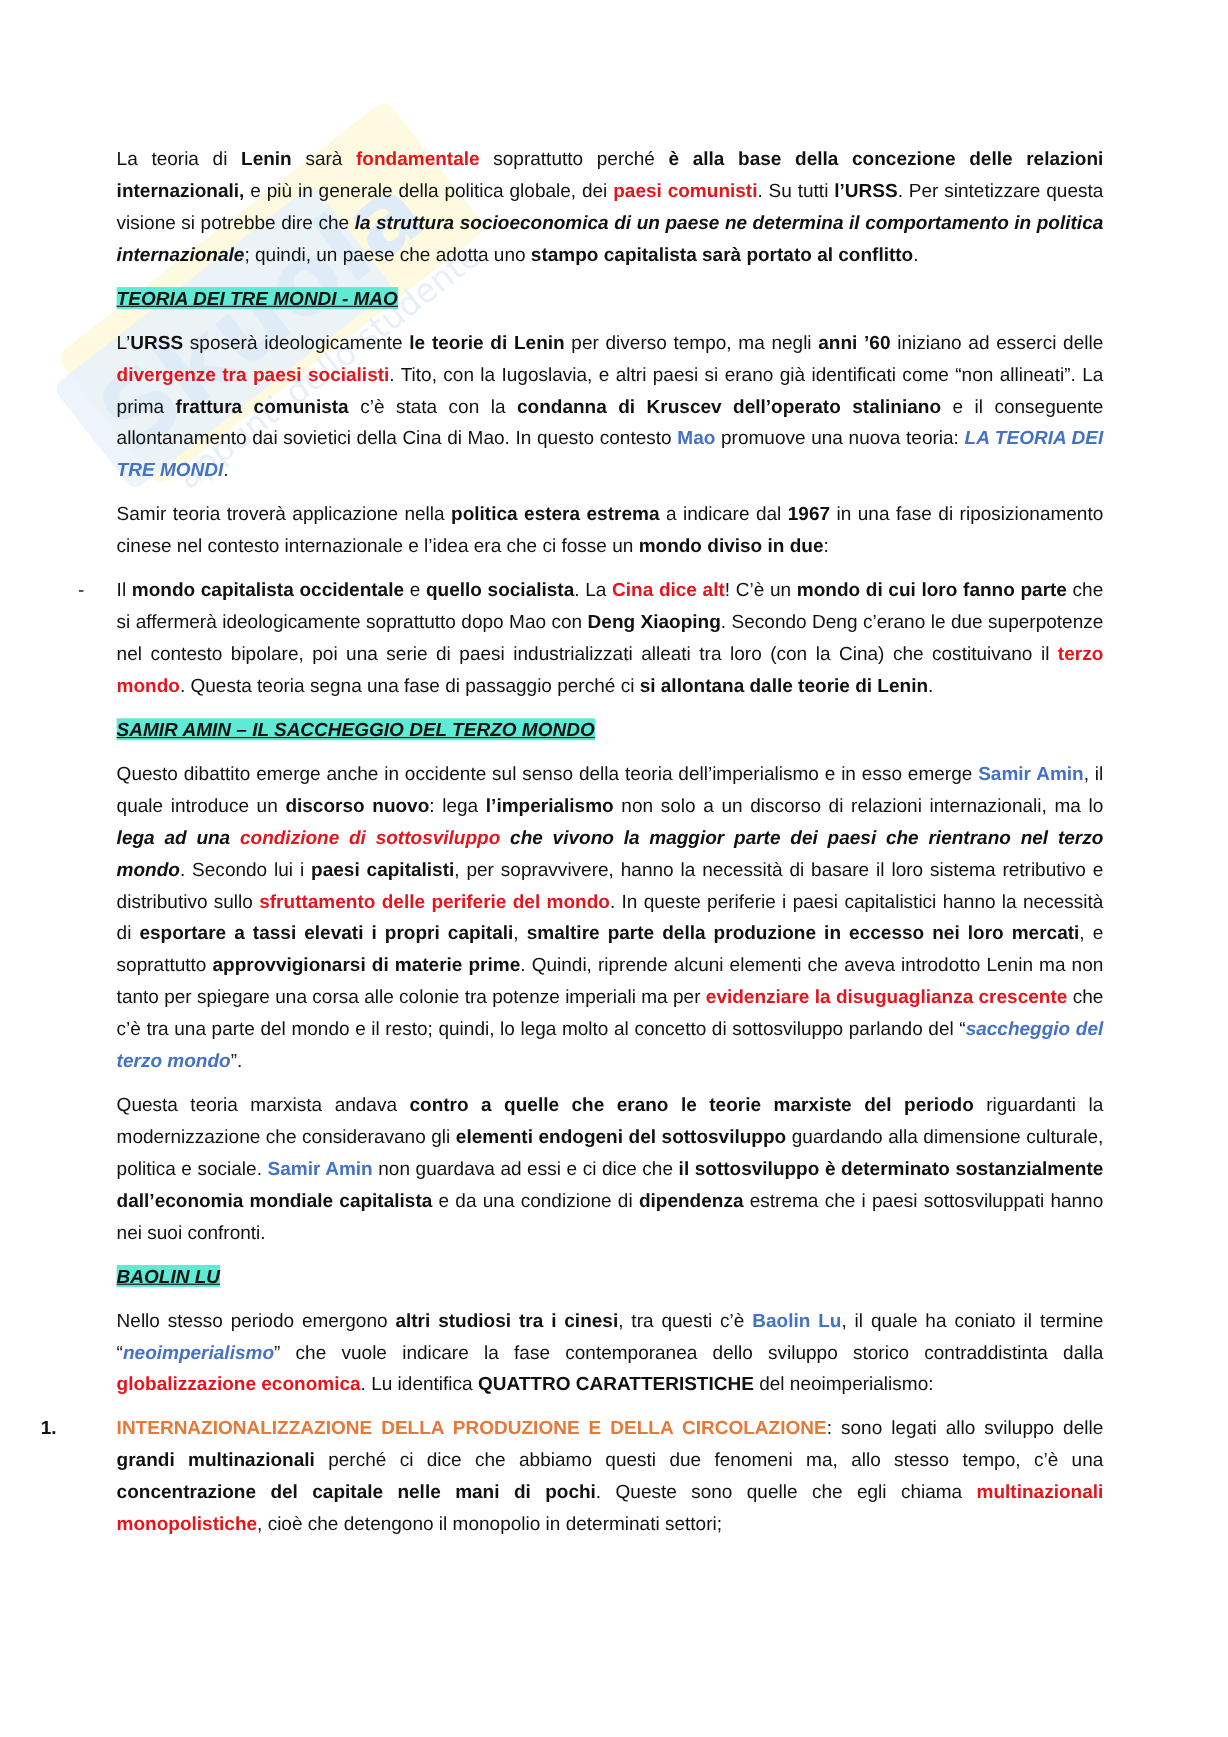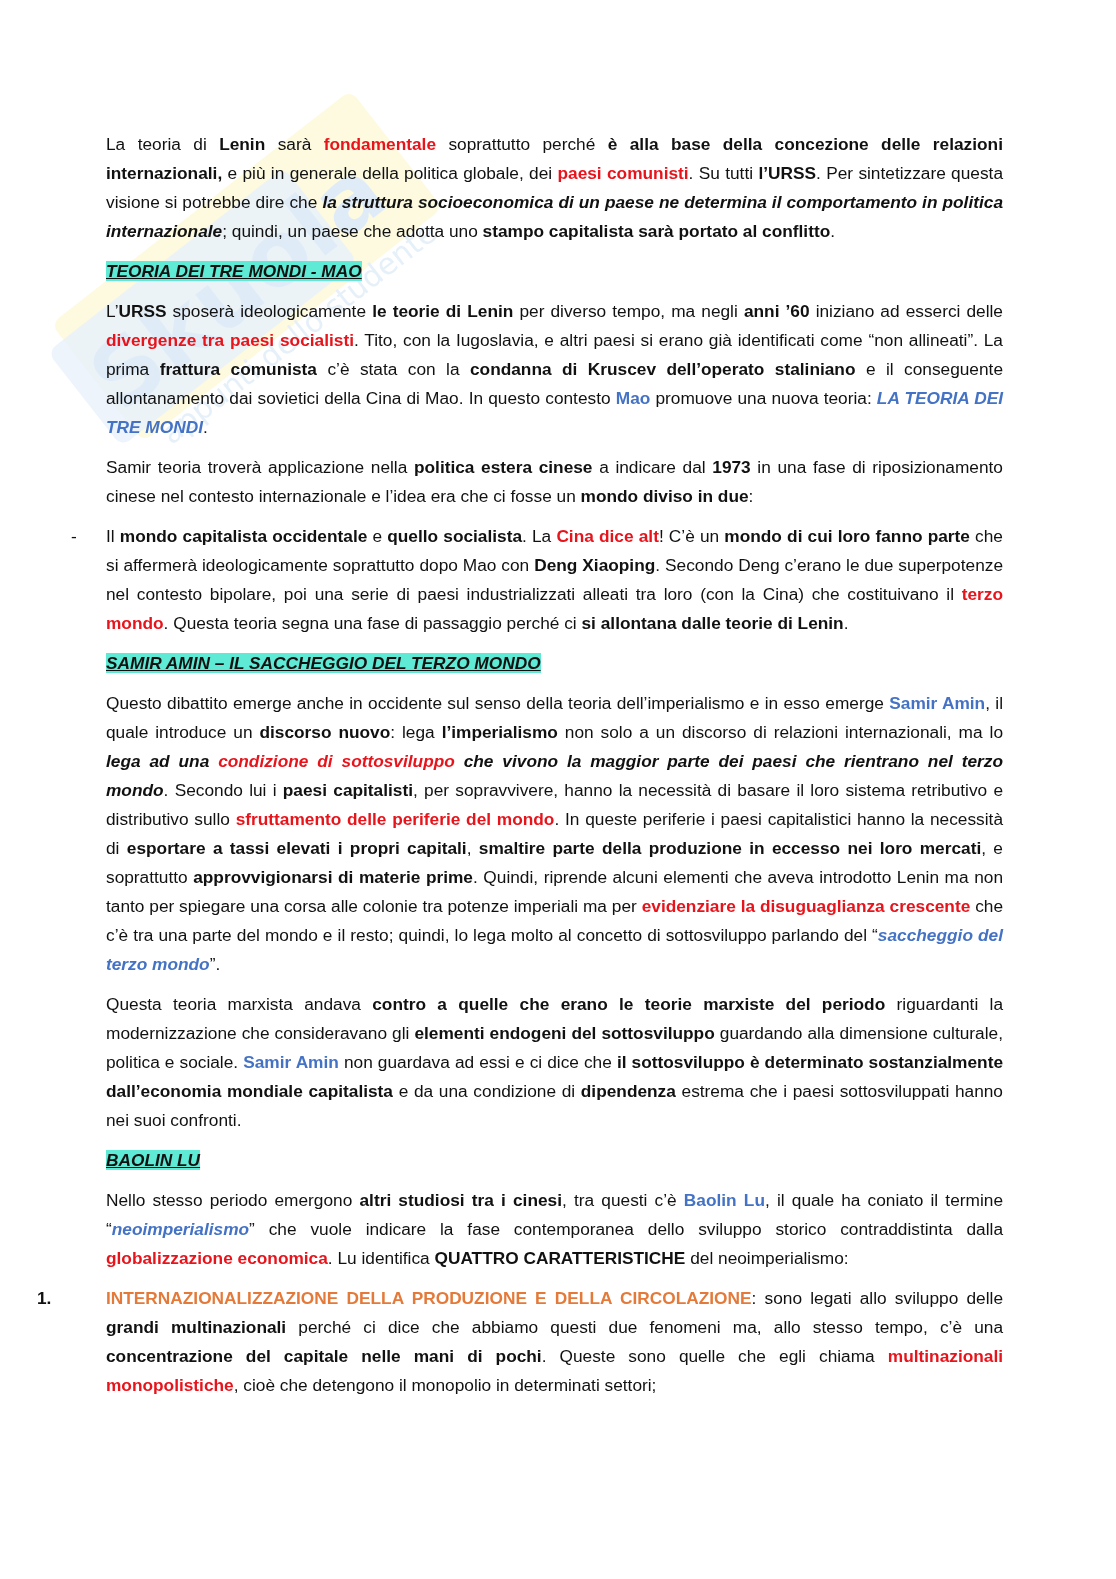--- a/index.html
+++ b/index.html
@@ -38,21 +38,21 @@
     <span>La teoria di </span><span class="b">Lenin</span><span> sarà </span><span class="red">fondamentale</span><span> soprattutto perché </span><span class="b">è alla base della concezione delle relazioni internazionali,</span><span> e più in generale della politica globale, dei </span><span class="red">paesi comunisti</span><span>. Su tutti </span><span class="b">l’URSS</span><span>. Per sintetizzare questa visione si potrebbe dire che </span><span class="b i">la struttura socioeconomica di un paese ne determina il comportamento in politica internazionale</span><span>; quindi, un paese che adotta uno </span><span class="b">stampo capitalista sarà portato al conflitto</span><span>.</span>
   </p>
 
   <h3><span class="hl">TEORIA DEI TRE MONDI - MAO</span></h3>
 
   <p>
     <span>L’</span><span class="b">URSS</span><span> sposerà ideologicamente </span><span class="b">le teorie di Lenin</span><span> per diverso tempo, ma negli </span><span class="b">anni ’60</span><span> iniziano ad esserci delle </span><span class="red">divergenze tra paesi socialisti</span><span>. Tito, con la Iugoslavia, e altri paesi si erano già identificati come “non allineati”. La prima </span><span class="b">frattura comunista</span><span> c’è stata con la </span><span class="b">condanna di Kruscev dell’operato staliniano</span><span> e il conseguente allontanamento dai sovietici della Cina di Mao. In questo contesto </span><span class="blue">Mao</span><span> promuove una nuova teoria: </span><span class="blue i">LA TEORIA DEI TRE MONDI</span><span>.</span>
   </p>
 
   <p>
-    <span>Samir teoria troverà applicazione nella </span><span class="b">politica estera cinese</span><span> a indicare dal </span><span class="b">1973</span><span> in una fase di riposizionamento cinese nel contesto internazionale e l’idea era che ci fosse un </span><span class="b">mondo diviso in due</span><span>:</span>
+    <span>Samir teoria troverà applicazione nella </span><span class="b">politica estera estrema</span><span> a indicare dal </span><span class="b">1967</span><span> in una fase di riposizionamento cinese nel contesto internazionale e l’idea era che ci fosse un </span><span class="b">mondo diviso in due</span><span>:</span>
   </p>
 
   <p class="dash-item">
     <span class="dash-marker">-</span><span>Il </span><span class="b">mondo capitalista occidentale</span><span> e </span><span class="b">quello socialista</span><span>. La </span><span class="red">Cina dice alt</span><span>! C’è un </span><span class="b">mondo di cui loro fanno parte</span><span> che si affermerà ideologicamente soprattutto dopo Mao con </span><span class="b">Deng Xiaoping</span><span>. Secondo Deng c’erano le due superpotenze nel contesto bipolare, poi una serie di paesi industrializzati alleati tra loro (con la Cina) che costituivano il </span><span class="red">terzo mondo</span><span>. Questa teoria segna una fase di passaggio perché ci </span><span class="b">si allontana dalle teorie di Lenin</span><span>.</span>
   </p>
 
   <h3><span class="hl">SAMIR AMIN – IL SACCHEGGIO DEL TERZO MONDO</span></h3>
 
   <p>
     <span>Questo dibattito emerge anche in occidente sul senso della teoria dell’imperialismo e in esso emerge </span><span class="blue">Samir Amin</span><span>, il quale introduce un </span><span class="b">discorso nuovo</span><span>: lega </span><span class="b">l’imperialismo</span><span> non solo a un discorso di relazioni internazionali, ma lo </span><span class="b i">lega ad una </span><span class="red i">condizione di sottosviluppo</span><span class="b i"> che vivono la maggior parte dei paesi che rientrano nel terzo mondo</span><span>. Secondo lui i </span><span class="b">paesi capitalisti</span><span>, per sopravvivere, hanno la necessità di basare il loro sistema retributivo e distributivo sullo </span><span class="red">sfruttamento delle periferie del mondo</span><span>. In queste periferie i paesi capitalistici hanno la necessità di </span><span class="b">esportare a tassi elevati i propri capitali</span><span>, </span><span class="b">smaltire parte della produzione in eccesso nei loro mercati</span><span>, e soprattutto </span><span class="b">approvvigionarsi di materie prime</span><span>. Quindi, riprende alcuni elementi che aveva introdotto Lenin ma non tanto per spiegare una corsa alle colonie tra potenze imperiali ma per </span><span class="red">evidenziare la disuguaglianza crescente</span><span> che c’è tra una parte del mondo e il resto; quindi, lo lega molto al concetto di sottosviluppo parlando del “</span><span class="blue i">saccheggio del terzo mondo</span><span>”.</span>

